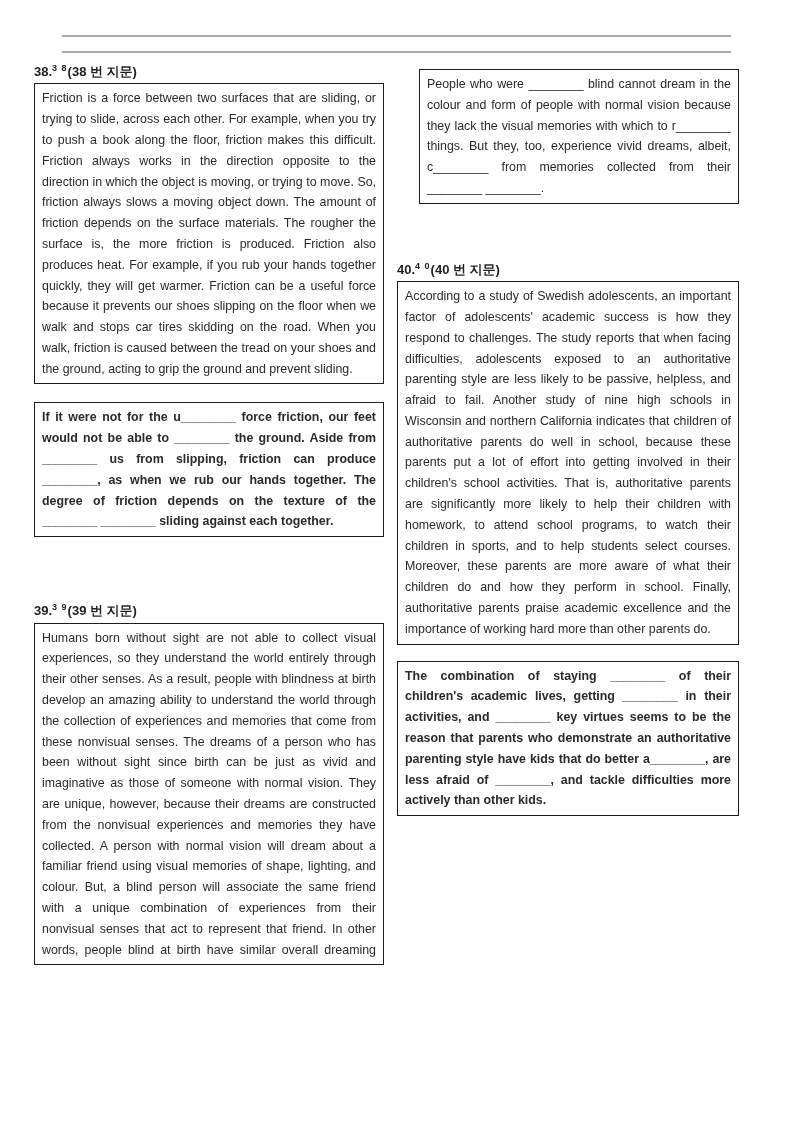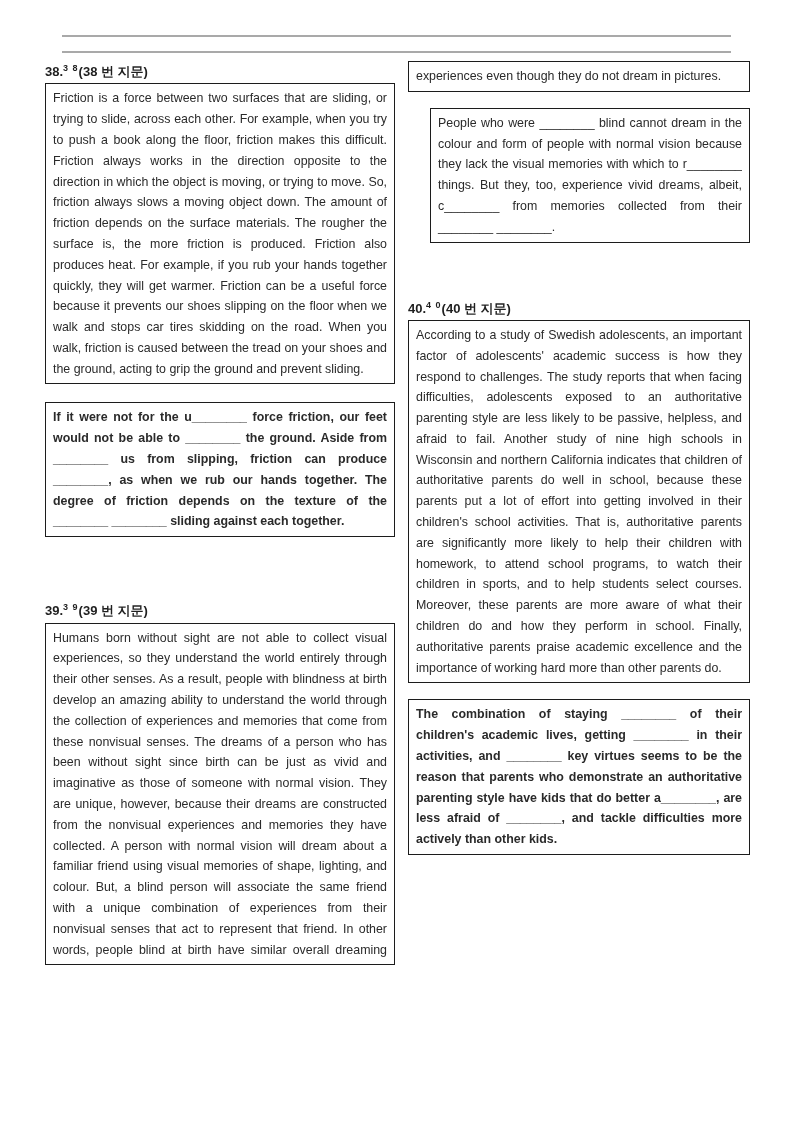--- a/index.html
+++ b/index.html
@@ -33,21 +33,21 @@
   }
   .doc-subtitle {
     font-size: 19px;
     font-weight: bold;
     line-height: 24px;
     margin-top: 1px;
   }
   .columns {
     display: flex;
     gap: 13px;
-    padding-left: 45px;
+    padding-left: 34px;
     padding-right: 43px;
     margin-top: 0;
   }
   .col-left  { flex: 0 0 350px; width: 350px; }
   .col-right { flex: 0 0 342px; width: 342px; }
   .q-header {
     font-weight: bold;
     font-size: 13px;
     line-height: 17px;
     margin-bottom: 3px;
@@ -119,23 +119,20 @@
       </div>
 
       <div class="box justify-last">
         <span>Humans born without sight are not able to collect visual experiences, so they understand the world entirely through their other senses. As a result, people with blindness at birth develop an amazing ability to understand the world through the collection of experiences and memories that come from these nonvisual senses. The dreams of a person who has been without sight since birth can be just as vivid and imaginative as those of someone with normal vision. They are unique, however, because their dreams are constructed from the nonvisual experiences and memories they have collected. A person with normal vision will dream about a familiar friend using visual memories of shape, lighting, and colour. But, a blind person will associate the same friend with a unique combination of experiences from their nonvisual senses that act to represent that friend. In other words, people blind at birth have similar overall dreaming</span>
       </div>
 
     </div>
 
     <div class="col-right">
 
-      <div class="box mt-cont39">
-        <span>experiences even though they do not dream in pictures.</span>
-      </div>
 
       <div class="box mt-summary39">
         <span>People who were ________ blind cannot dream in the colour and form of people with normal vision because they lack the visual memories with which to r________ things. But they, too, experience vivid dreams, albeit, c________ from memories collected from their ________ ________.</span>
       </div>
 
       <div class="q-header mt-q40-header">
         <span>40.</span><span class="supnum">4 0</span><span>(40 번 지문)</span>
       </div>
 
       <div class="box">

